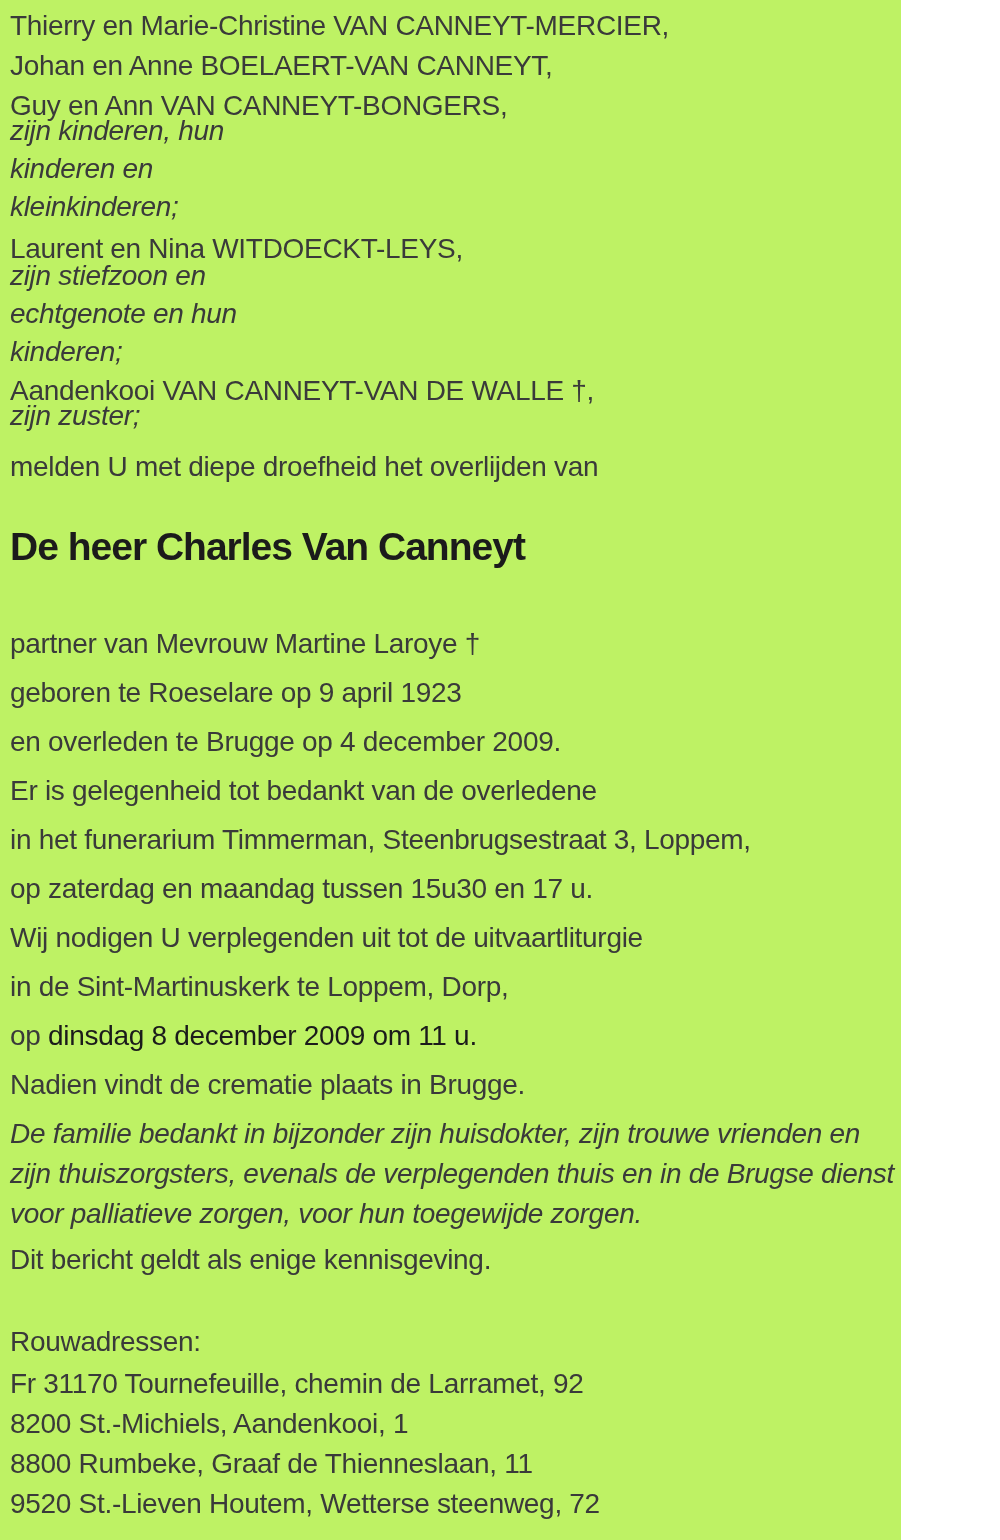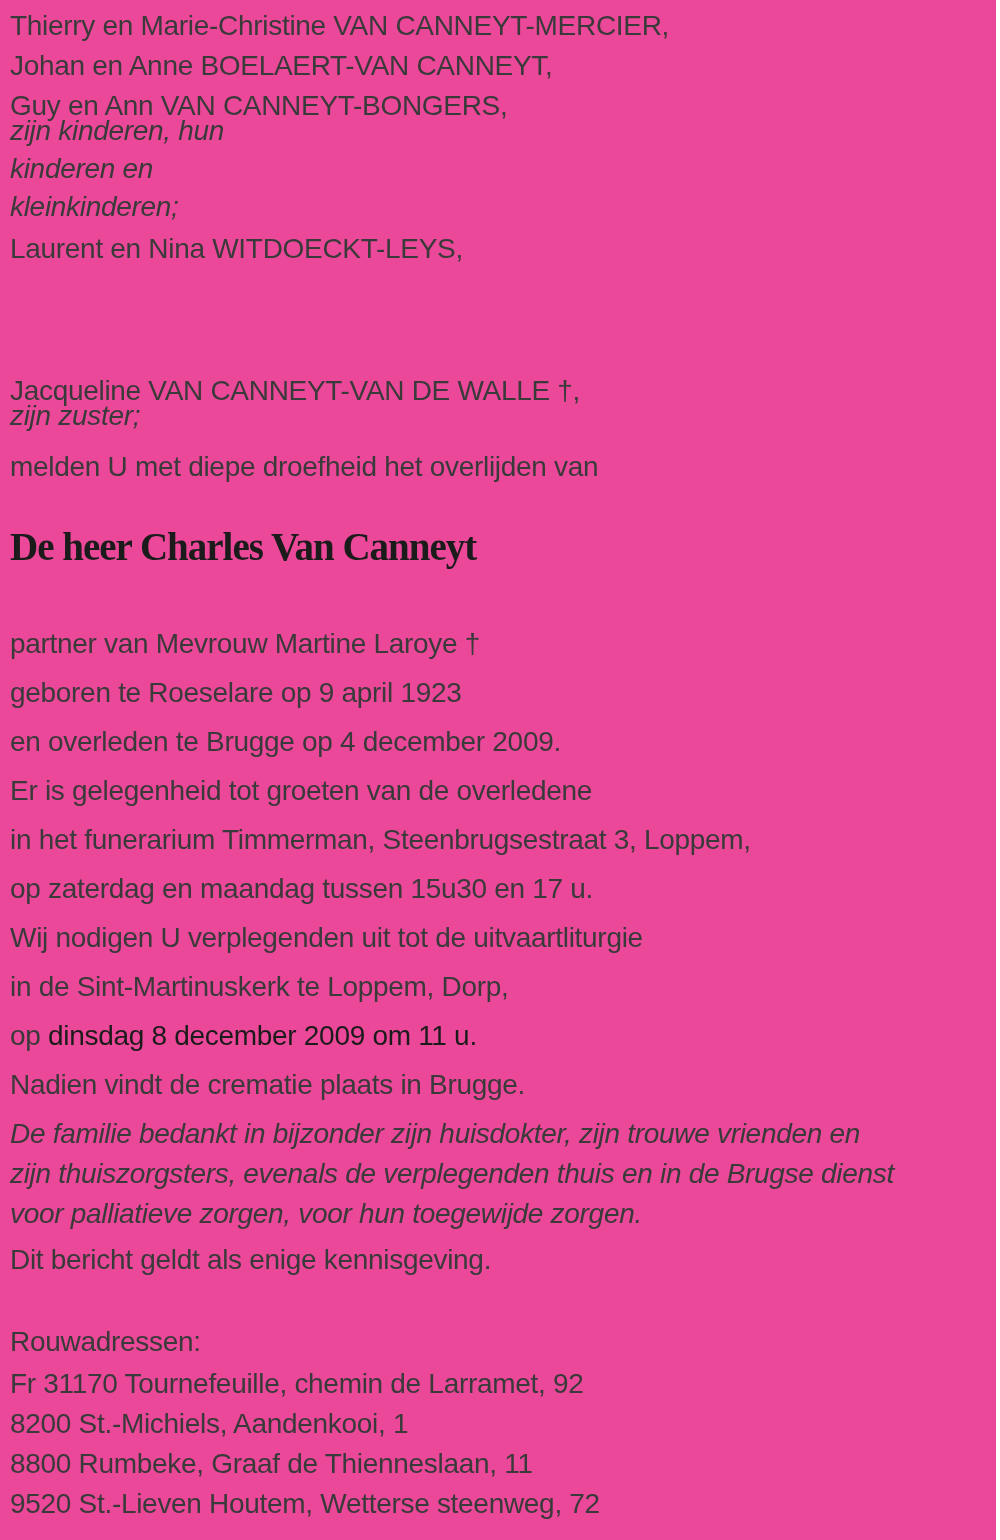--- a/index.html
+++ b/index.html
@@ -2,23 +2,23 @@
 <html><head>
 <meta charset="utf-8">
 <style>
   html, body {
     margin: 0;
     padding: 0;
     background: #ffffff;
   }
   .page {
     position: relative;
-    width: 996px;
+    width: 901px;
     height: 1540px;
-    background: #ec4899;
+    background: #bef264;
     font-family: "Liberation Sans", sans-serif;
     font-size: 28px;
     color: #3a3a3a;
     letter-spacing: -0.3px;
     overflow: hidden;
   }
   .abs {
     position: absolute;
     left: 10px;
     right: 12px;
@@ -38,21 +38,20 @@
     top: 447px;
     line-height: 40px;
   }
   .title {
     top: 522px;
     line-height: 50px;
     font-size: 39px;
     font-weight: bold;
     color: #1b1b1b;
     letter-spacing: -1px;
-    font-family: Liberation Serif, serif;
   }
   .statements {
     top: 619px;
     line-height: 49px;
   }
   .bold-date {
     font-weight: normal;
     color: #1b1b1b;
   }
   .thanks {
@@ -85,37 +84,42 @@
   </div>
   <div class="abs rel" style="top:112px">
     <div class="line">zijn kinderen, hun</div>
     <div class="line">kinderen en</div>
     <div class="line">kleinkinderen;</div>
   </div>
 
   <div class="abs names" style="top:229px">
     <div class="line">Laurent en Nina WITDOECKT-LEYS,</div>
   </div>
+  <div class="abs rel" style="top:257px">
+    <div class="line">zijn stiefzoon en</div>
+    <div class="line">echtgenote en hun</div>
+    <div class="line">kinderen;</div>
+  </div>
 
   <div class="abs names" style="top:371px">
-    <div class="line">Jacqueline VAN CANNEYT-VAN DE WALLE †,</div>
+    <div class="line">Aandenkooi VAN CANNEYT-VAN DE WALLE †,</div>
   </div>
   <div class="abs rel" style="top:397px">
     <div class="line">zijn zuster;</div>
   </div>
 
   <div class="abs intro line">melden U met diepe droefheid het overlijden van</div>
 
   <div class="abs title line">De heer Charles Van Canneyt</div>
 
   <div class="abs statements">
     <div class="line">partner van Mevrouw Martine Laroye †</div>
     <div class="line">geboren te Roeselare op 9 april 1923</div>
     <div class="line">en overleden te Brugge op 4 december 2009.</div>
-    <div class="line">Er is gelegenheid tot groeten van de overledene</div>
+    <div class="line">Er is gelegenheid tot bedankt van de overledene</div>
     <div class="line">in het funerarium Timmerman, Steenbrugsestraat 3, Loppem,</div>
     <div class="line">op zaterdag en maandag tussen 15u30 en 17 u.</div>
     <div class="line">Wij nodigen U verplegenden uit tot de uitvaartliturgie</div>
     <div class="line">in de Sint-Martinuskerk te Loppem, Dorp,</div>
     <div class="line"><span>op </span><span class="bold-date">dinsdag 8 december 2009 om 11 u.</span></div>
     <div class="line">Nadien vindt de crematie plaats in Brugge.</div>
   </div>
 
   <div class="abs thanks">
     <div class="line">De familie bedankt in bijzonder zijn huisdokter, zijn trouwe vrienden en</div>

